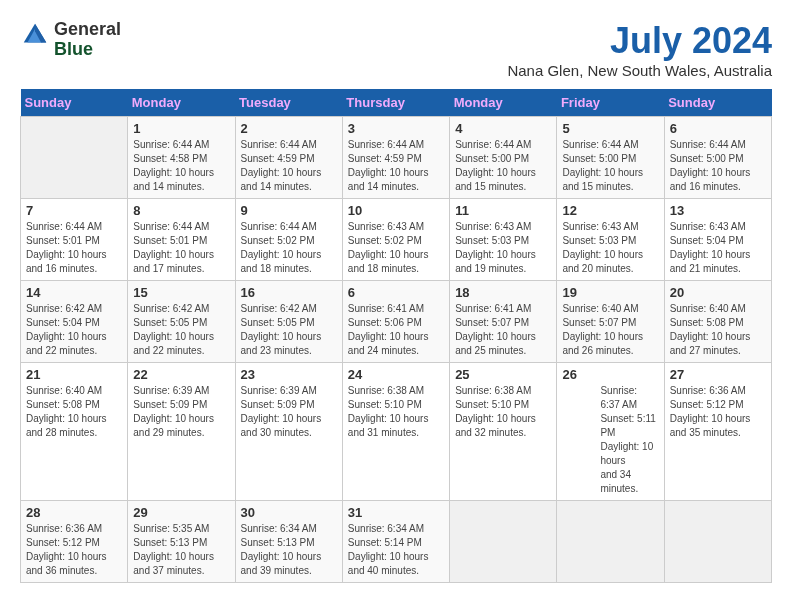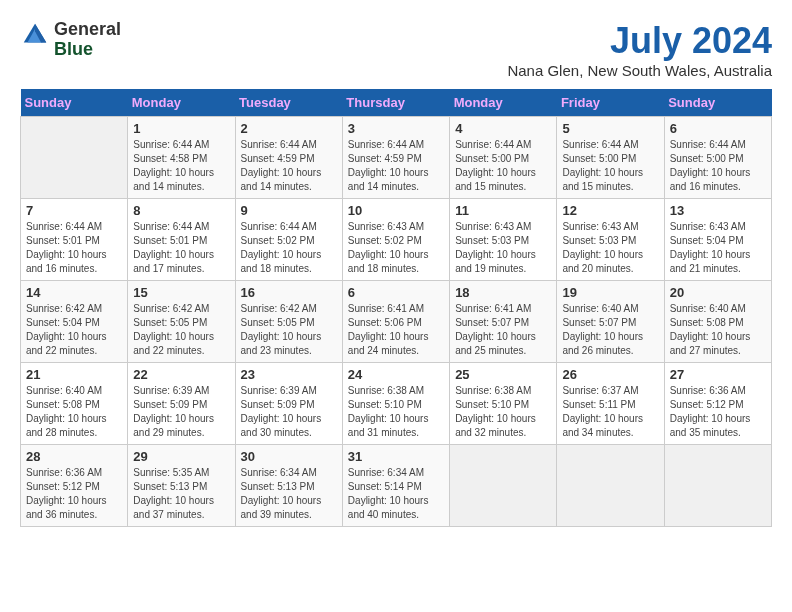--- a/index.html
+++ b/index.html
@@ -298,21 +298,21 @@
         </td>
         <td>
           <span class="day-number">25</span>
           <div class="day-info" style="white-space: pre-line;">Sunrise: 6:38 AM
 Sunset: 5:10 PM
 Daylight: 10 hours
 and 32 minutes.</div>
         </td>
         <td>
           <span class="day-number">26</span>
-          <div class="day-info" style="white-space: pre-line;">Sunrise: 6:37 AM
+          <div class="day-info" style="white-space: pre-line; margin-left: 38px;">Sunrise: 6:37 AM
 Sunset: 5:11 PM
 Daylight: 10 hours
 and 34 minutes.</div>
         </td>
         <td>
           <span class="day-number">27</span>
           <div class="day-info" style="white-space: pre-line;">Sunrise: 6:36 AM
 Sunset: 5:12 PM
 Daylight: 10 hours
 and 35 minutes.</div>

